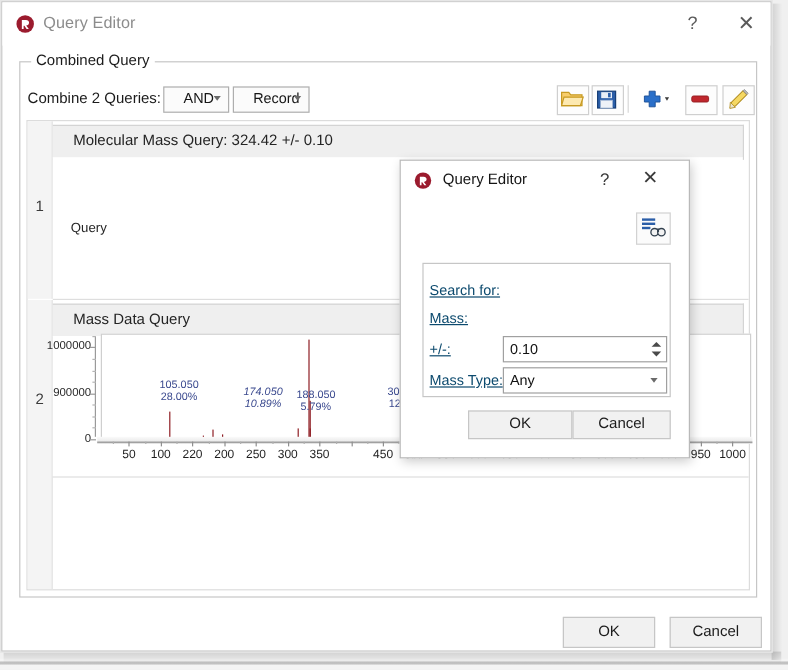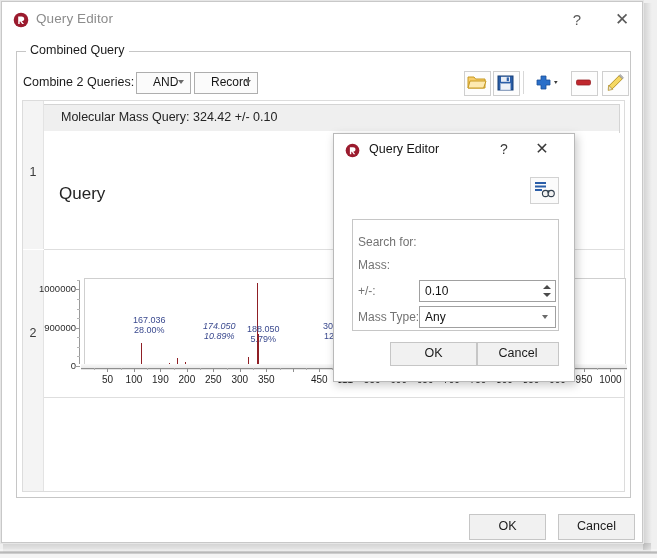--- a/index.html
+++ b/index.html
@@ -65,21 +65,21 @@
   
   .listbox{position:absolute;left:20px;top:98px;width:601px;height:390px;
     background:#ffffff;border:1px solid #dcdcdc;overflow:hidden;}
   .rownum{position:absolute;left:0;width:20px;text-align:center;font-size:12.5px;color:#3a3a3a;}
   .rowgut{position:absolute;left:0;width:20px;background:#f4f4f4;border-right:1px solid #e3e3e3;}
   .rowhdr{position:absolute;left:21px;height:27px;background:#efefef;
     border:1px solid #d4d4d4;border-left:none;}
   .rowhdr span{position:absolute;left:17px;top:5px;font-size:12.5px;color:#242424;}
   .rowbody{position:absolute;left:21px;background:#ffffff;}
   .rowsep{position:absolute;left:21px;height:1px;background:#dedede;}
-  .qtext{position:absolute;font-size:17px;color:#242424;}
+  .qtext{position:absolute;font-size:11px;color:#242424;}
 
   
   .chart{position:absolute;left:29px;top:276px;width:598px;height:110px;}
   .plotbox{position:absolute;left:53px;top:0px;width:540px;height:88px;
     background:#ffffff;border:1px solid #cfcfcf;}
   .ytick{position:absolute;right:0;font-size:9.5px;color:#2c2c2c;text-align:right;
     white-space:nowrap;}
   .ylabels{position:absolute;left:0;top:0;width:45px;height:88px;}
   .yaxis{position:absolute;left:48px;top:2px;width:1px;height:84px;background:#9a9a9a;}
   .ym{position:absolute;left:44px;width:5px;height:1px;background:#9a9a9a;}
@@ -111,21 +111,21 @@
   .m-help{position:absolute;left:160px;top:5px;width:20px;height:20px;
     line-height:20px;text-align:center;font-size:14px;color:#3a3a3a;cursor:default;}
   .m-close{position:absolute;left:197px;top:4px;width:22px;height:22px;
     line-height:22px;text-align:center;font-size:16px;font-weight:300;color:#3a3a3a;cursor:default;}
   .find-btn{position:absolute;left:530px;top:177px;width:27px;height:25px;
     border:1px solid #d2d2d2;background:#fbfbfb;cursor:default;}
   .m-group{position:absolute;left:352px;top:219px;width:205px;height:110px;
     border:1px solid #c6c6c6;}
   .m-group-title{position:absolute;left:358px;top:212px;background:#fff;padding:0 4px;
     font-size:12px;color:#141414;}
-  .m-lbl{position:absolute;font-size:12px;color:#737373;}
+  .m-lbl{position:absolute;font-size:12px;color:#0c4a6e;text-decoration:underline;}
   .m-field{position:absolute;height:20px;border:1px solid #a0a0a0;background:#ffffff;}
   .m-field.focus{border:1px solid #8b2b2b;}
   .m-field .fv{position:absolute;left:5px;top:3px;font-size:12px;color:#111;}
   .spin{position:absolute;right:1px;top:1px;width:14px;height:18px;}
   .spin .up,.spin .dn{position:absolute;left:3px;width:0;height:0;
     border-left:4px solid transparent;border-right:4px solid transparent;}
   .spin .up{top:3px;border-bottom:4px solid #4a4a4a;}
   .spin .dn{bottom:3px;border-top:4px solid #4a4a4a;}
   .m-arr{position:absolute;right:7px;top:8px;width:0;height:0;
     border-left:3.5px solid transparent;border-right:3.5px solid transparent;
@@ -217,20 +217,23 @@
       <div class="rownum" style="top:64px;">1</div>
       <div class="rowhdr" style="top:3px;width:575px;text-align:center;">
         <span>Molecular Mass Query: 324.42 +/- 0.10</span>
       </div>
       <div class="rowbody" style="top:30px;width:575px;height:118px;"></div>
       <div class="qtext" style="left:36px;top:83px;">Query</div>
       <div class="rowsep" style="top:148px;width:580px;"></div>
 
       <div class="rowgut" style="top:149px;height:241px;"></div>
       <div class="rownum" style="top:225px;">2</div>
+      <div class="rowhdr" style="top:152px;width:575px;">
+        <span>Mass Data Query</span>
+      </div>
       <div class="rowbody" style="top:179px;width:575px;height:117px;"></div>
       <div class="rowsep" style="top:296px;width:580px;"></div>
     </div>
 
     <div class="chart">
       <div class="ylabels" id="ylabels">
           <div class="ytick" style="top: 82px;">0</div>
           <div class="ytick" style="top: 43.7391px;">900000</div>
           <div class="ytick" style="top: 5.47826px;">1000000</div>
         </div>
@@ -265,21 +268,21 @@
             <div class="peak" style="left: 139.235px; height: 1.51513px; background: rgb(143, 31, 37);"></div>
             <div class="peak" style="left: 148.235px; height: 1.09426px; background: rgb(143, 31, 37);"></div>
             <div class="peak" style="left: 162.635px; height: 10.3786px; background: rgb(143, 31, 37);"></div>
             <div class="peak" style="left: 172.165px; height: 84.1739px; background: rgb(143, 31, 37);"></div>
             <div class="peak" style="left: 172.694px; height: 32.9373px; background: rgb(143, 31, 37);"></div>
             <div class="peak" style="left: 173.224px; height: 9.89043px; background: rgb(143, 31, 37);"></div>
             <div class="peak" style="left: 184.765px; height: 1.85183px; background: rgb(143, 31, 37);"></div>
           </div>
         <div id="peaklabels">
             <div class="peaklab" style="left: 48px; top: 36px;">
-              <div>167.036</div>
+              <div>105.050</div>
               <div>28.00%</div>
             </div>
             <div class="peaklab" style="left: 118px; top: 42px; font-style: italic;">
               <div>174.050</div>
               <div>10.89%</div>
             </div>
             <div class="peaklab" style="left: 162px; top: 45px;">
               <div>188.050</div>
               <div>5.79%</div>
             </div>
@@ -304,21 +307,21 @@
       <div class="xstrip"></div>
       <div class="xaxis"></div>
       <div id="xticks">
           <div class="xt" style="left: 76.4706px;"></div>
           <div class="xlab" style="left: 76.4706px;">50</div>
           <div class="xtm" style="left: 63.2353px;"></div>
           <div class="xt" style="left: 102.941px;"></div>
           <div class="xlab" style="left: 102.941px;">100</div>
           <div class="xtm" style="left: 89.7059px;"></div>
           <div class="xt" style="left: 129.412px;"></div>
-          <div class="xlab" style="left: 129.412px;">190</div>
+          <div class="xlab" style="left: 129.412px;">220</div>
           <div class="xtm" style="left: 116.176px;"></div>
           <div class="xt" style="left: 155.882px;"></div>
           <div class="xlab" style="left: 155.882px;">200</div>
           <div class="xtm" style="left: 142.647px;"></div>
           <div class="xt" style="left: 182.353px;"></div>
           <div class="xlab" style="left: 182.353px;">250</div>
           <div class="xtm" style="left: 169.118px;"></div>
           <div class="xt" style="left: 208.824px;"></div>
           <div class="xlab" style="left: 208.824px;">300</div>
           <div class="xtm" style="left: 195.588px;"></div>

